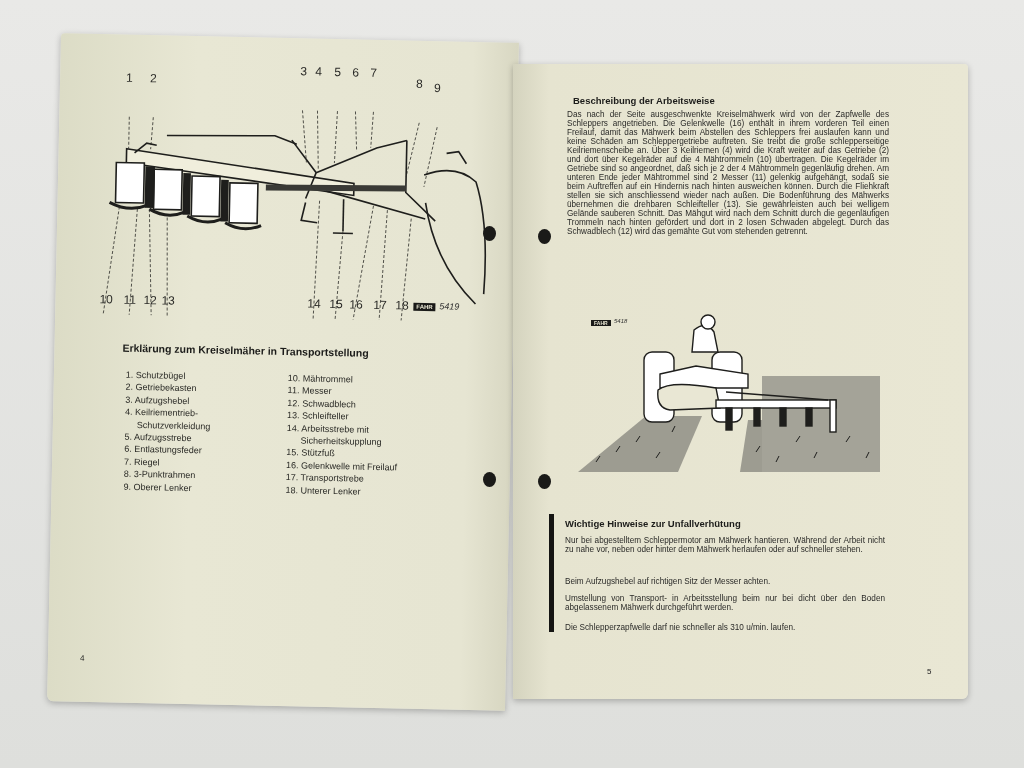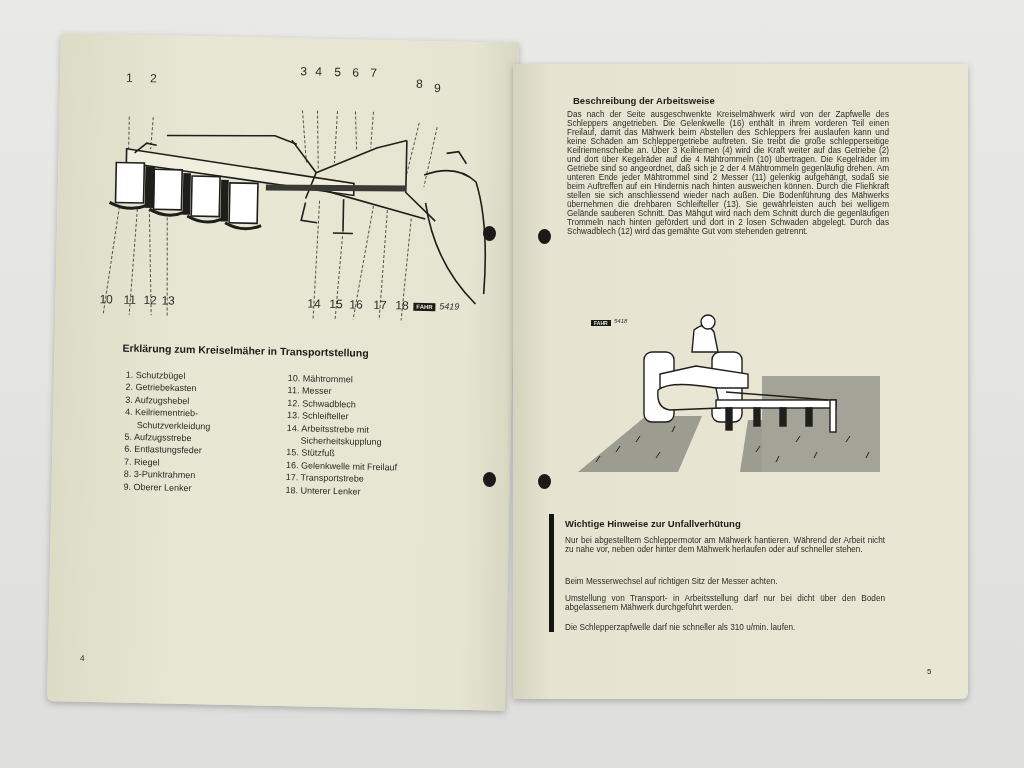--- a/index.html
+++ b/index.html
@@ -170,17 +170,17 @@
     <rect x="178" y="96" width="6" height="18" fill="#1e1e1c"></rect>
     <rect x="204" y="96" width="6" height="18" fill="#1e1e1c"></rect>
     <rect x="230" y="96" width="6" height="18" fill="#1e1e1c"></rect>
     <rect x="254" y="88" width="6" height="32" fill="#fff"></rect>
   </g>
 </svg>
 
 <div class="warn-bar"></div>
 <div class="abs heading" style="left:565px;top:518px;font-size:9.5px;">Wichtige Hinweise zur Unfallverhütung</div>
 <div class="abs body-text" style="left:565px;top:536px;width:320px;">Nur bei abgestelltem Schleppermotor am Mähwerk hantieren. Während der Arbeit nicht zu nahe vor, neben oder hinter dem Mähwerk herlaufen oder auf schneller stehen.</div>
-<div class="abs body-text" style="left:565px;top:577px;width:320px;">Beim Messerwechsel auf richtigen Sitz der Messer achten.</div>
-<div class="abs body-text" style="left:565px;top:594px;width:320px;">Umstellung von Transport- in Arbeitsstellung darf nur bei dicht über den Boden abgelassenem Mähwerk durchgeführt werden.</div>
+<div class="abs body-text" style="left:565px;top:577px;width:320px;">Beim Aufzugshebel auf richtigen Sitz der Messer achten.</div>
+<div class="abs body-text" style="left:565px;top:594px;width:320px;">Umstellung von Transport- in Arbeitsstellung beim nur bei dicht über den Boden abgelassenem Mähwerk durchgeführt werden.</div>
 <div class="abs body-text" style="left:565px;top:623px;width:320px;">Die Schlepperzapfwelle darf nie schneller als 310 u/min. laufen.</div>
 
 <div class="page-num" style="left:927px;top:667px;">5</div>
 
 </body></html>

